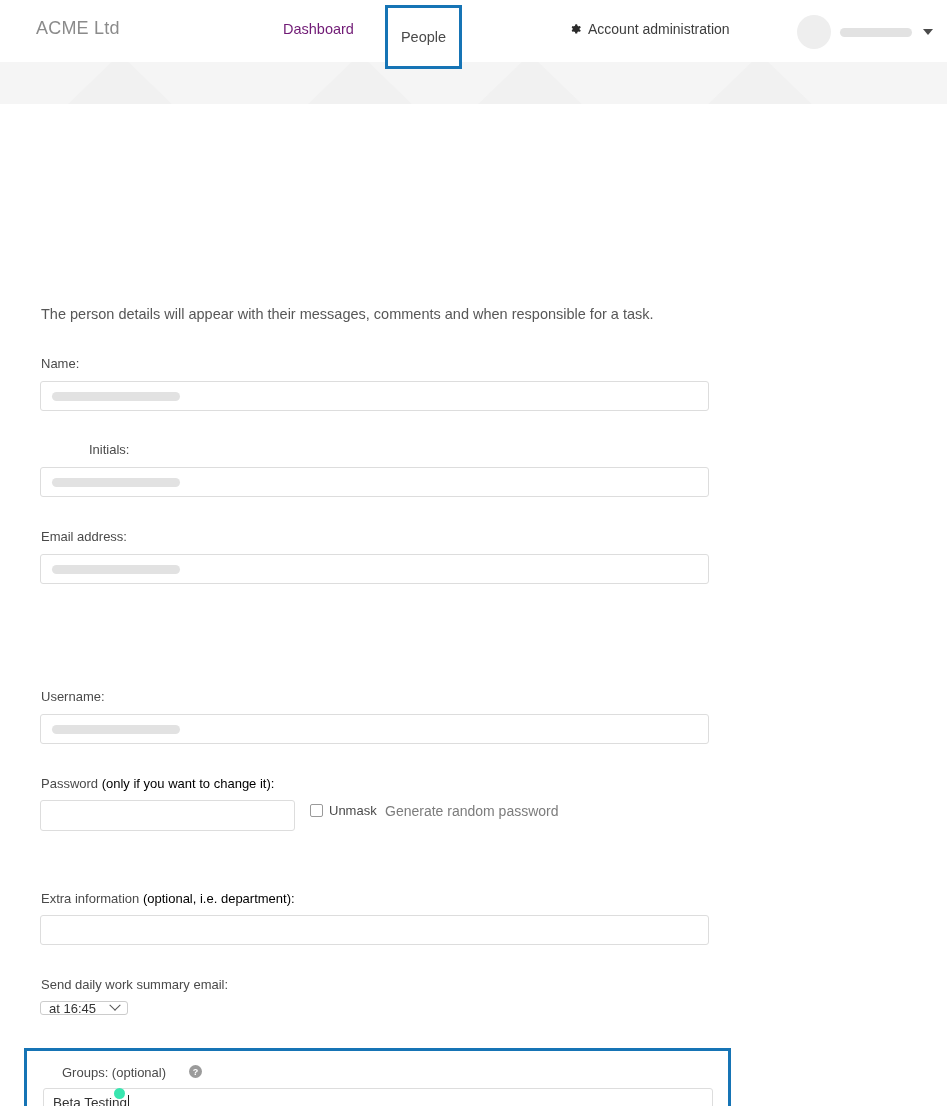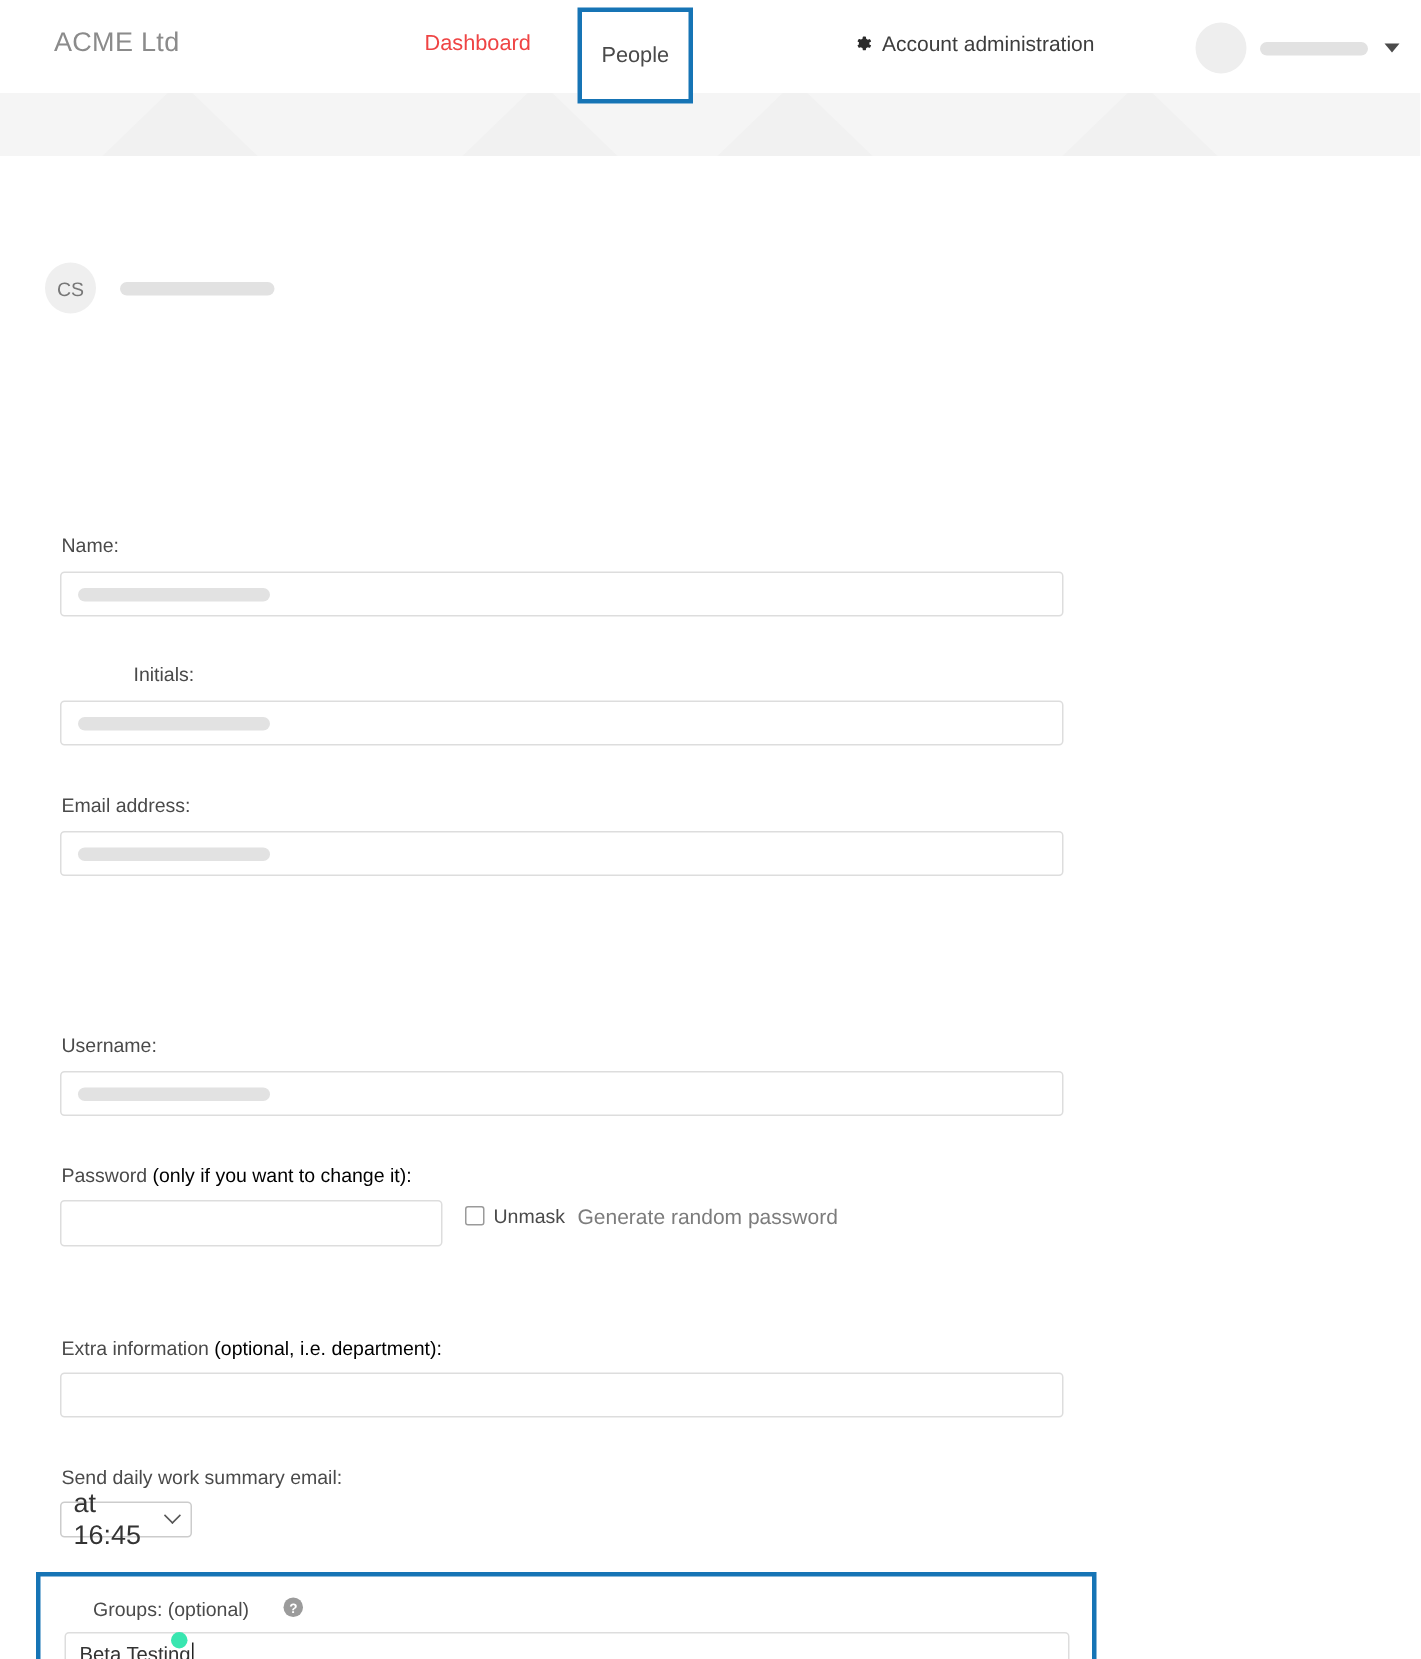--- a/index.html
+++ b/index.html
@@ -23,21 +23,21 @@
     position: absolute;
     left: 36px; top: 18px;
     font-size: 18px;
     color: #8b8b8b;
     letter-spacing: .2px;
   }
   .nav-dashboard {
     position: absolute;
     left: 283px; top: 21px;
     font-size: 14.5px;
-    color: #ef4444;
+    color: #701a75;
     cursor: pointer;
   }
   .nav-people-box {
     position: absolute;
     left: 385px; top: 5px;
     width: 77px; height: 64px;
     border: 3px solid #1674b5;
     background: #ffffff;
     display: flex;
     align-items: center;
@@ -197,28 +197,28 @@
     left: 40px; top: 811px;
     width: 669px; height: 30px;
     border: 1px solid #dddddd;
     border-radius: 3px;
     background: #ffffff;
   }
 
   .time-select {
     position: absolute;
     left: 40px; top: 897px;
-    width: 88px; height: 24px;
+    width: 88px; height: 14px;
     border: 1px solid #cccccc;
     border-radius: 3px;
     background: #fff;
     display: flex;
     align-items: center;
     padding: 0 8px;
-    font-size: 18px;
+    font-size: 13px;
     color: #333333;
     cursor: pointer;
   }
   .select-caret {
     margin-left: auto;
     width: 8px; height: 8px;
     border-right: 1.6px solid #555;
     border-bottom: 1.6px solid #555;
     transform: rotate(45deg) translate(-2px,-2px);
   }
@@ -313,25 +313,22 @@
 
 <div class="subband">
   <div class="tri" style="left:300px;"></div>
   <div class="tri" style="left:470px;"></div>
   <div class="tri" style="left:700px;"></div>
   <div class="tri" style="left:60px;"></div>
 </div>
 
 <div class="page" style="height:1002px;">
 
-  <div class="person-head">
-    <div class="person-avatar">CS</div>
-    <div class="redact-bar person-name-redact"></div>
-  </div>
-
+
+  <div class="intro-text">The person details will appear with their messages, comments and when responsible for a task.</div>
 
   <div class="field-label" style="left:41px; top:252px;">Name:</div>
   <div class="txt-input" style="top:277px;">
     <div class="redact-bar"></div>
   </div>
 
   <div class="field-label" style="left:41px; top:338px;margin-left:48px;">Initials:</div>
   <div class="txt-input" style="top:363px;">
     <div class="redact-bar"></div>
   </div>

